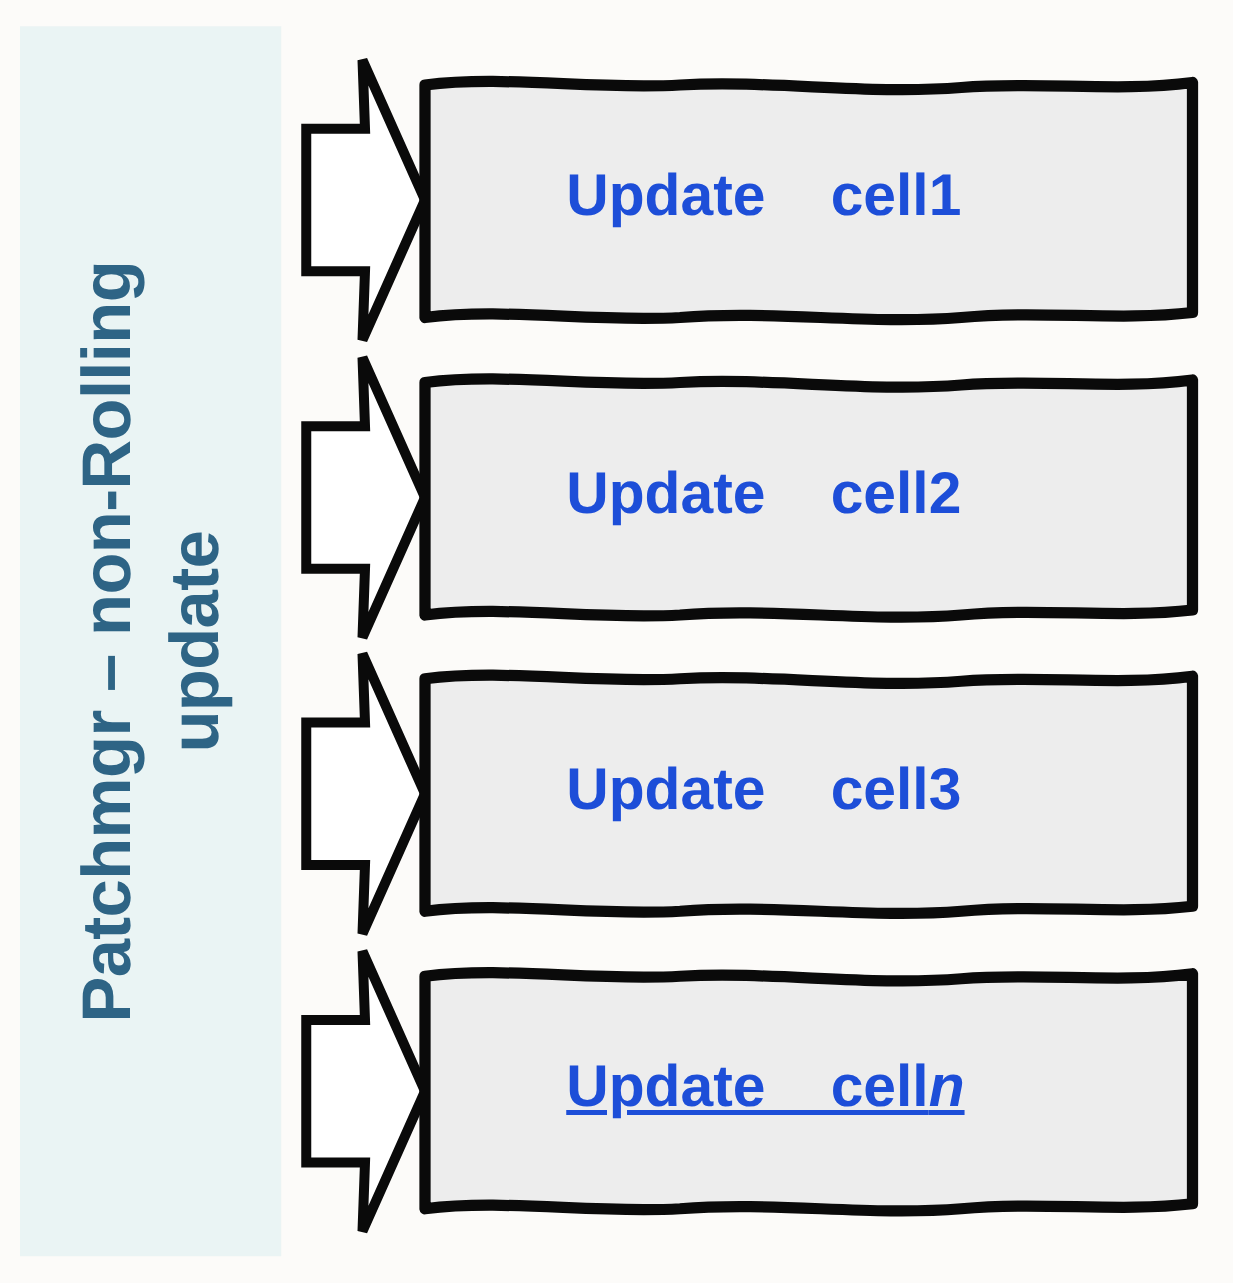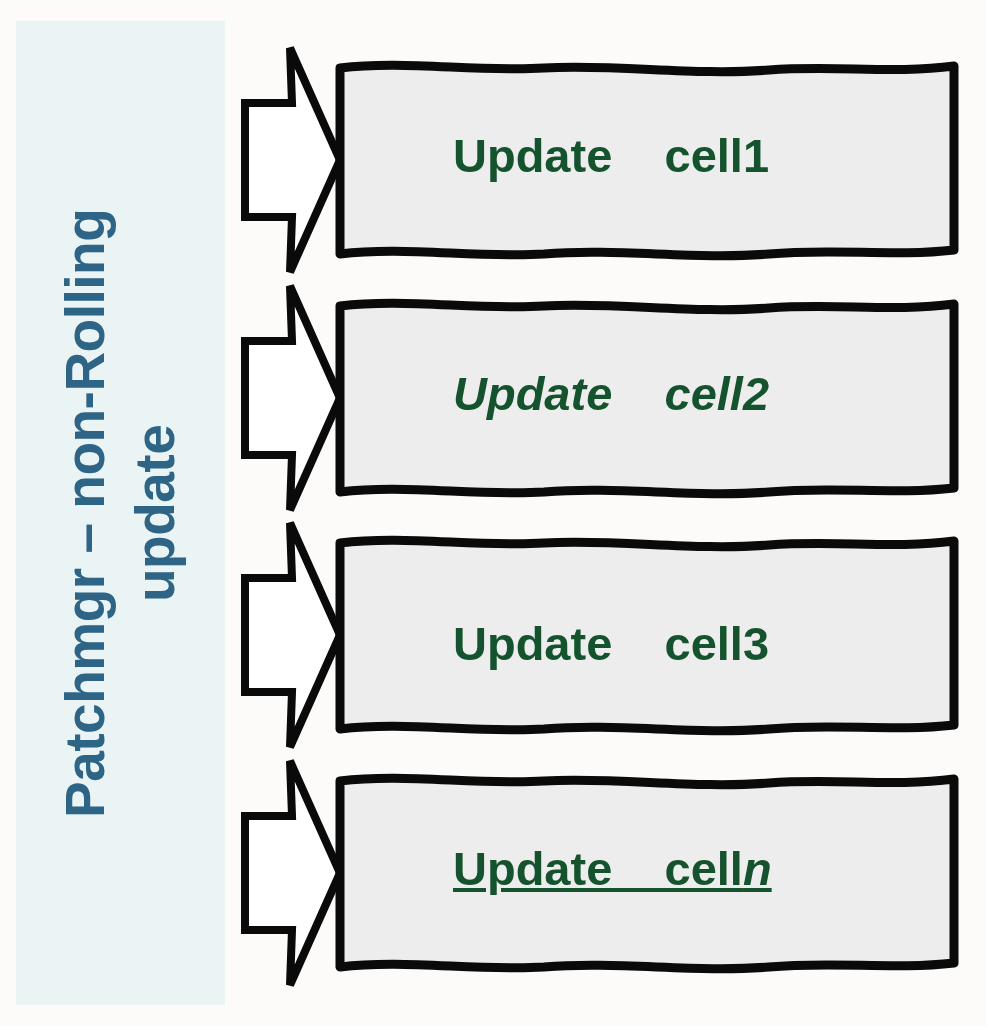--- a/index.html
+++ b/index.html
@@ -72,21 +72,21 @@
     overflow: visible;
   }
 
   .box-svg {
     position: absolute;
     overflow: visible;
   }
 
   .box-label {
     position: absolute;
-    color: #14532d;
+    color: #1d4ed8;
     font-family: "Liberation Sans", sans-serif;
     font-weight: bold;
     font-size: 47px;
     white-space: pre;
     letter-spacing: 0px;
   }
   .box-label .ital { font-style: italic; }
 </style>
 </head>
 <body>
@@ -128,39 +128,39 @@
       <path d="M6 12
                C 70 4, 140 16, 210 12
                C 285 8, 360 20, 435 14
                C 500 9, 560 18, 620 10
                L 620 194
                C 560 201, 500 192, 435 198
                C 360 204, 285 192, 210 198
                C 140 202, 70 190, 6 198
                Z" fill="#EDEDED" stroke="#0A0A0A" stroke-width="9" stroke-linejoin="round"></path>
     </svg>
-    <div class="box-label" style="left:213px; top:88px;font-style:italic;"><span>Update    cell2</span></div>
+    <div class="box-label" style="left:213px; top:88px;"><span>Update    cell2</span></div>
   </div>
 
   <div class="row" style="top:515px;">
     <svg class="arrow-svg" width="110" height="240" viewBox="0 0 110 240" aria-hidden="true">
       <path d="M5 63 L52 63 L50 8 L100 120 L50 232 L52 177 L5 177 Z" fill="#FFFFFF" stroke="#0A0A0A" stroke-width="8" stroke-linejoin="miter" stroke-linecap="butt"></path>
     </svg>
     <svg class="box-svg" style="left:94px; top:16px;" width="626" height="210" viewBox="0 0 626 210">
       <path d="M6 12
                C 70 4, 140 16, 210 12
                C 285 8, 360 20, 435 14
                C 500 9, 560 18, 620 10
                L 620 194
                C 560 201, 500 192, 435 198
                C 360 204, 285 192, 210 198
                C 140 202, 70 190, 6 198
                Z" fill="#EDEDED" stroke="#0A0A0A" stroke-width="9" stroke-linejoin="round"></path>
     </svg>
-    <div class="box-label" style="left:213px; top:88px;margin-top:13px;"><span>Update    cell3</span></div>
+    <div class="box-label" style="left:213px; top:88px;"><span>Update    cell3</span></div>
   </div>
 
   <div class="row" style="top:753px;">
     <svg class="arrow-svg" width="110" height="240" viewBox="0 0 110 240" aria-hidden="true">
       <path d="M5 63 L52 63 L50 8 L100 120 L50 232 L52 177 L5 177 Z" fill="#FFFFFF" stroke="#0A0A0A" stroke-width="8" stroke-linejoin="miter" stroke-linecap="butt"></path>
     </svg>
     <svg class="box-svg" style="left:94px; top:16px;" width="626" height="210" viewBox="0 0 626 210">
       <path d="M6 12
                C 70 4, 140 16, 210 12
                C 285 8, 360 20, 435 14

